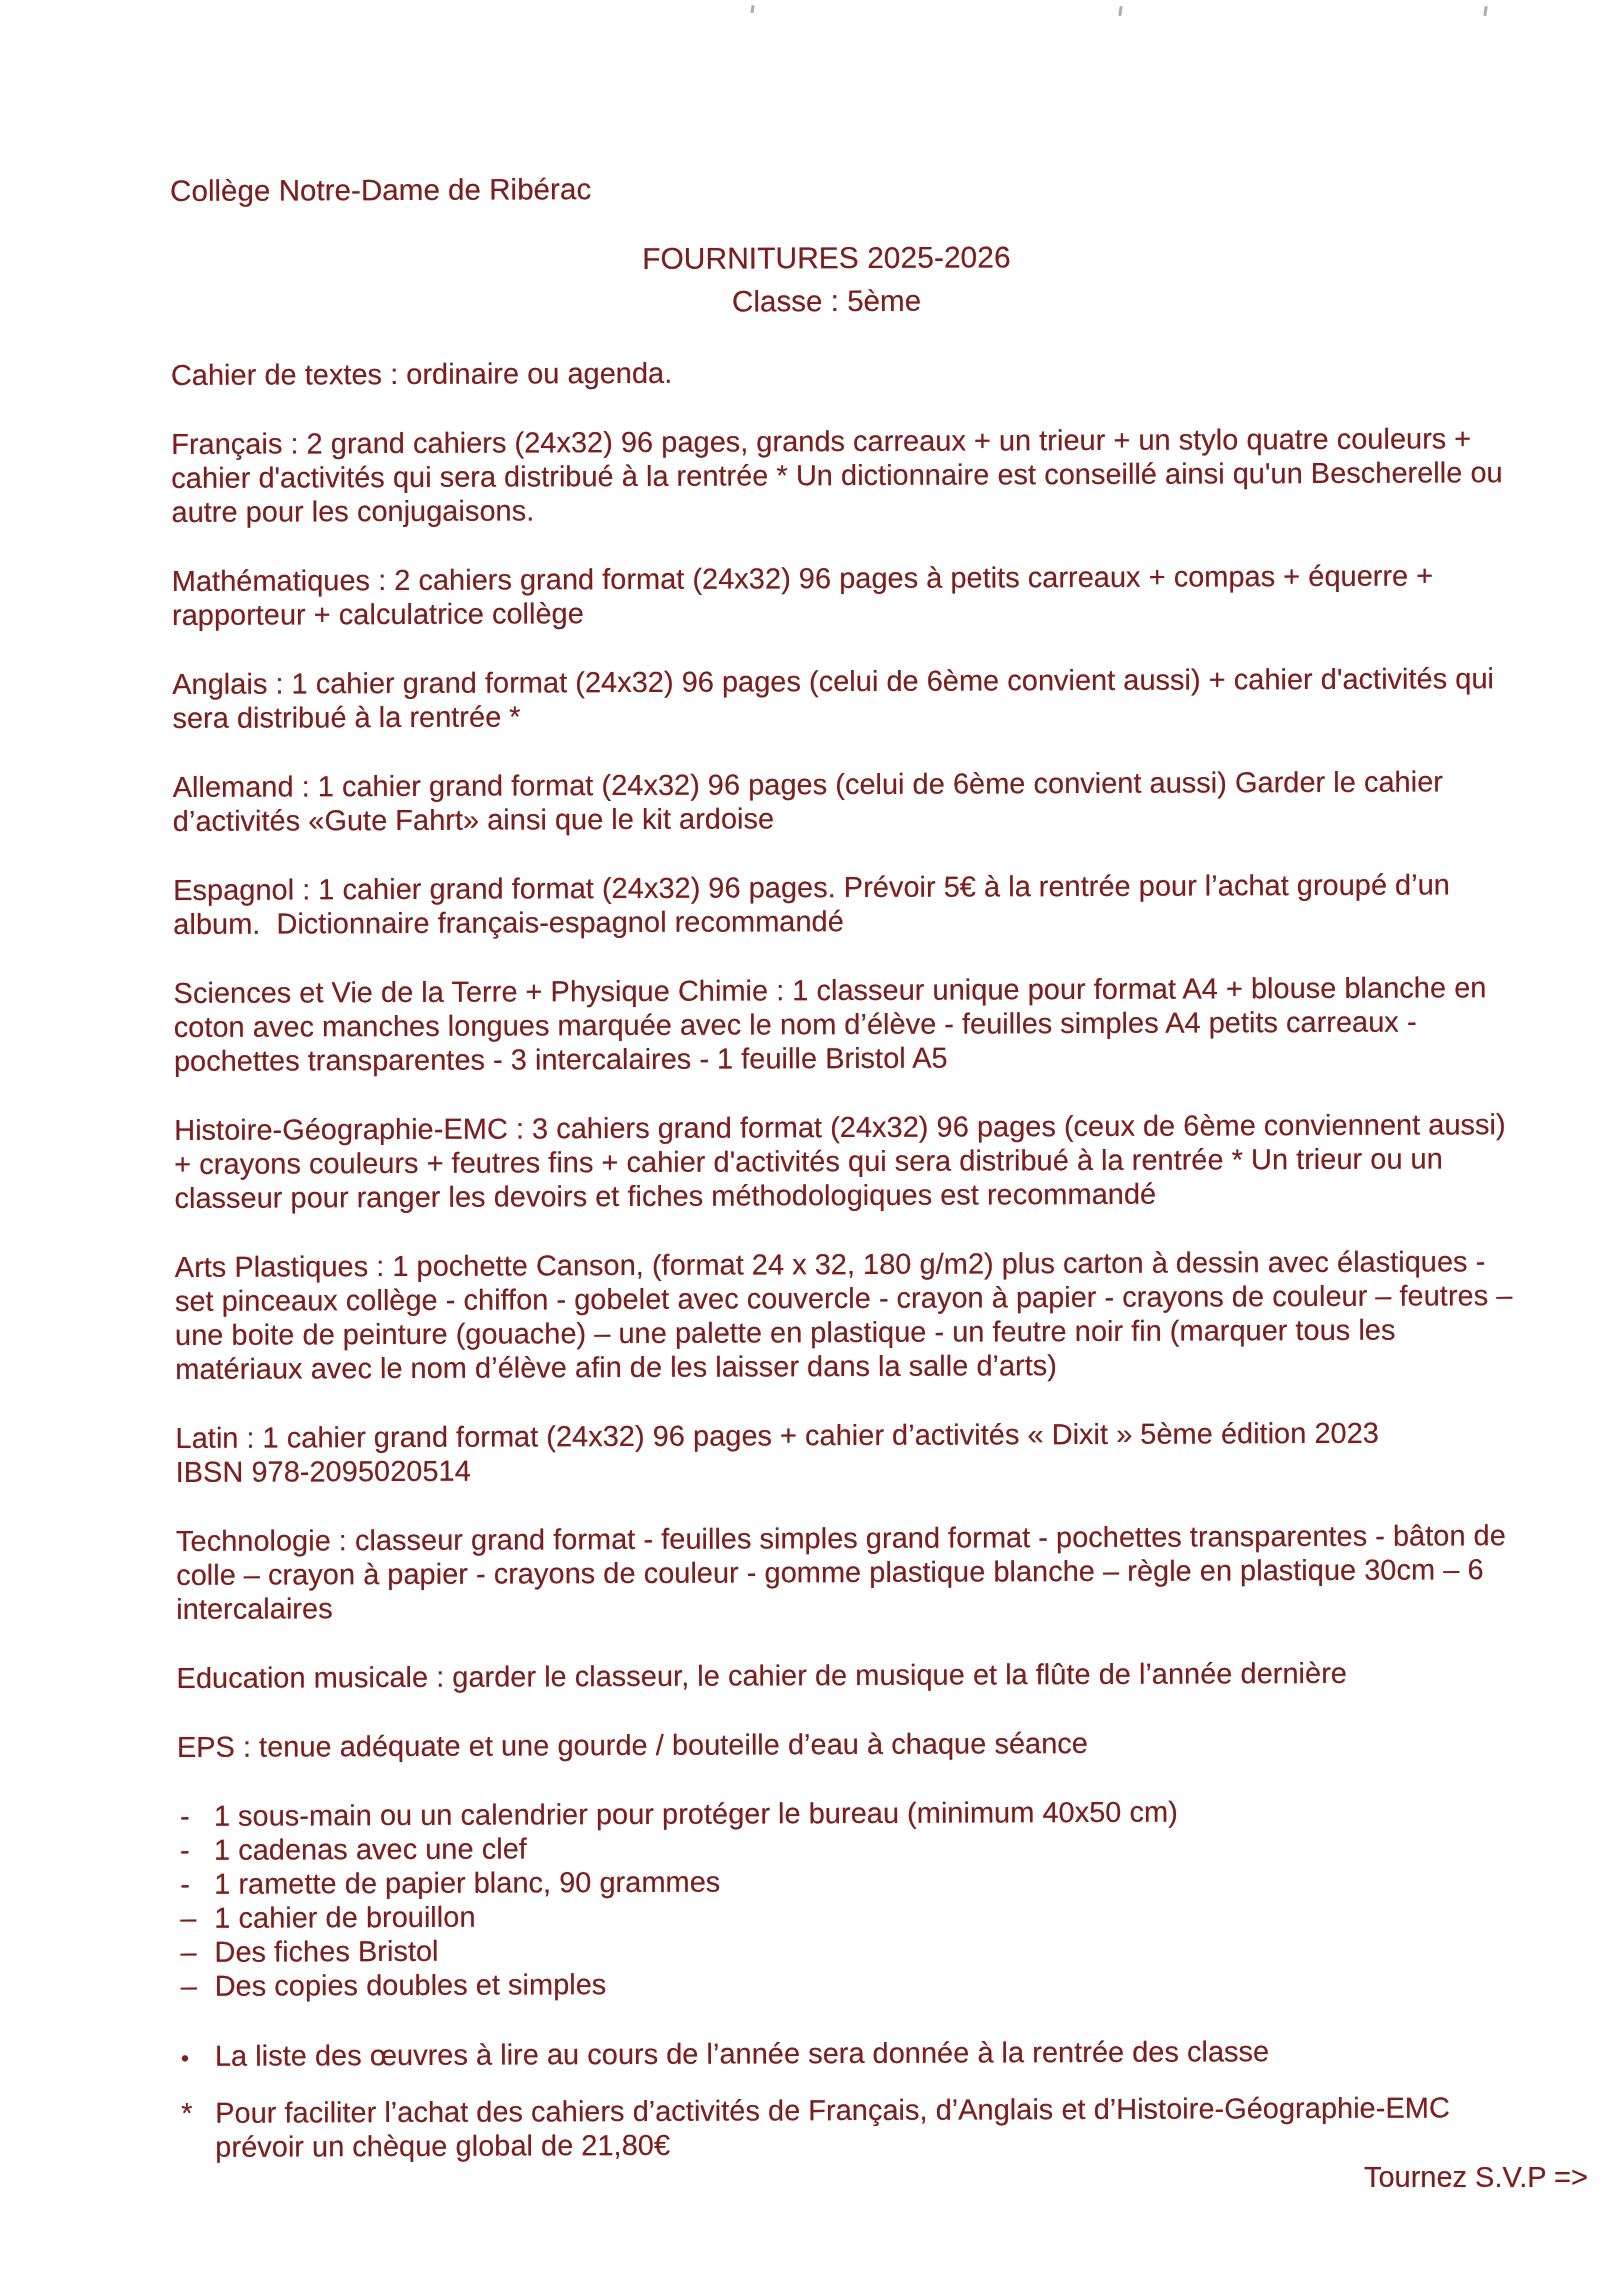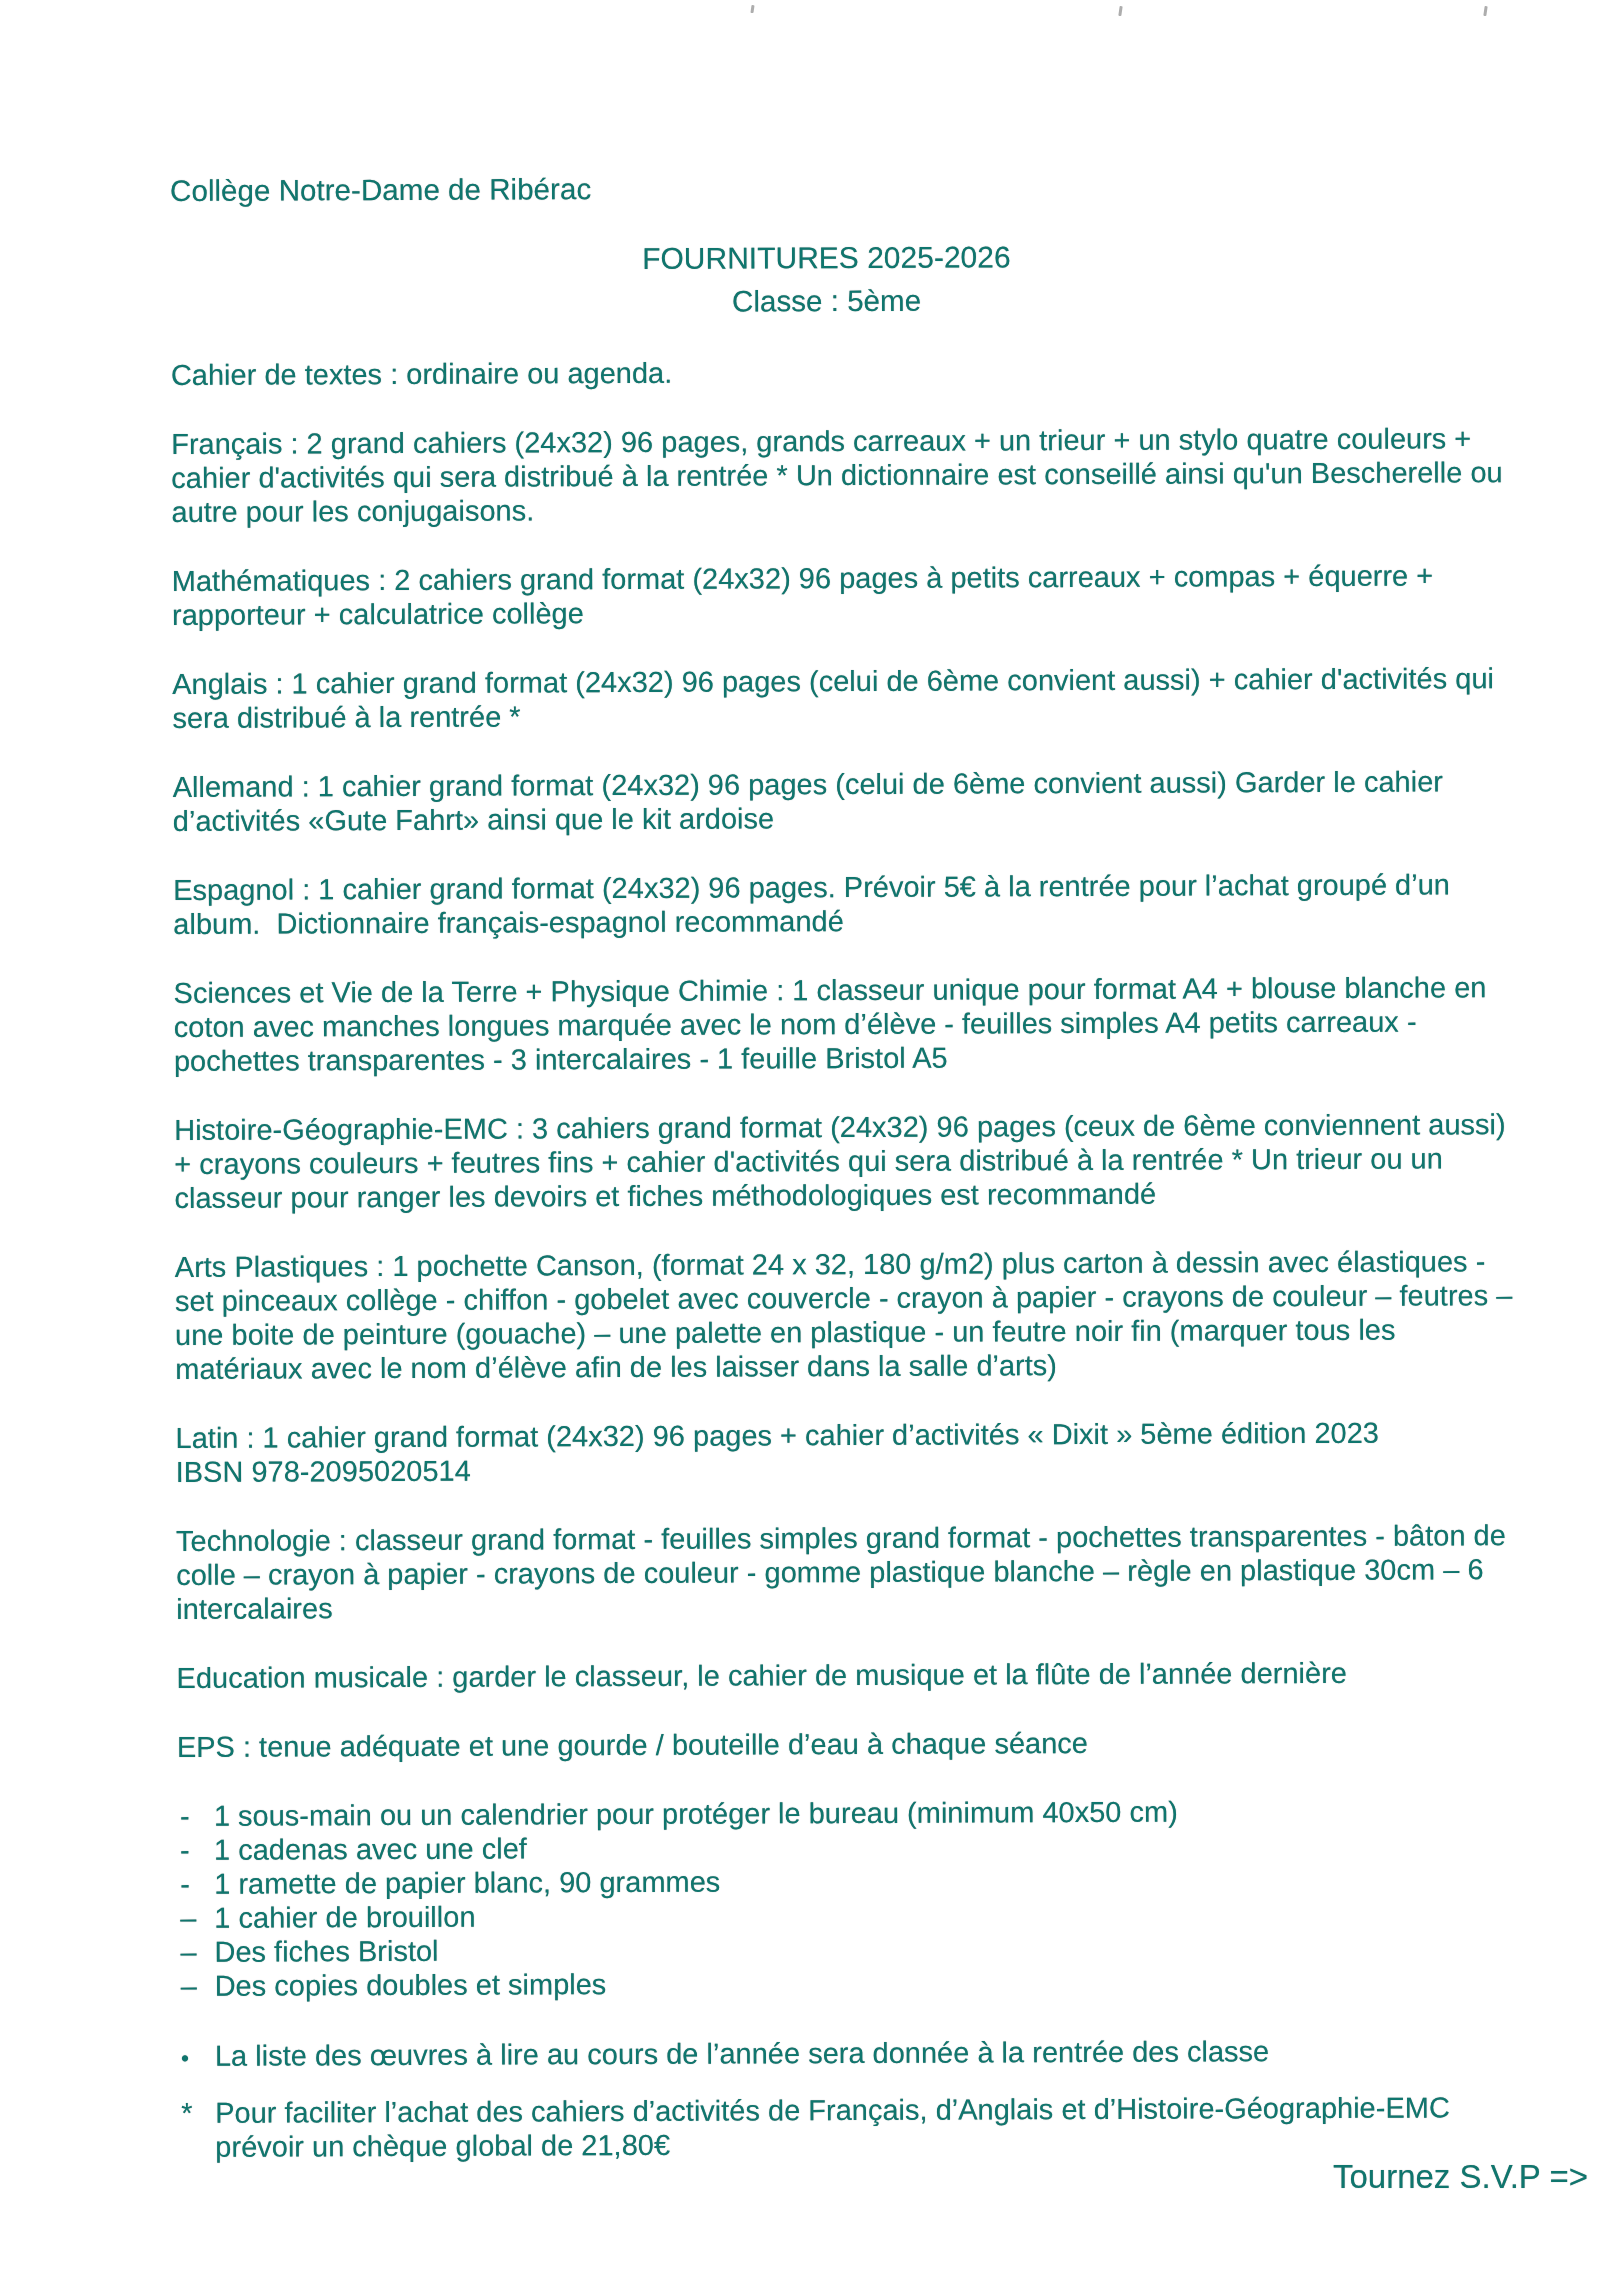--- a/index.html
+++ b/index.html
@@ -7,21 +7,21 @@
     padding: 0;
     background: #ffffff;
   }
   .page {
     position: relative;
     width: 1621px;
     height: 2293px;
     background: #ffffff;
     overflow: hidden;
     font-family: "Liberation Sans", sans-serif;
-    color: #0f766e;
+    color: #7f1d1d;
   }
   
   .speck {
     position: absolute;
     width: 2.7px;
     height: 8px;
     background: #6a6a6a;
     opacity: 0.55;
     border-radius: 0.9px;
     transform: rotate(8deg);
@@ -95,21 +95,21 @@
   .note .marker { width: 34px; }
   .note-bullet-marker { font-size: 23px; padding-top: 1.8px; }
   .ntext {
     flex: 1;
     white-space: pre-wrap;
   }
   .footer {
     position: absolute;
     top: 2160px;
     right: 33px;
-    font-size: 33px;
+    font-size: 29px;
     line-height: 34px;
     text-shadow: 0 0 0.9px rgba(25,25,25,0.45);
     white-space: pre-wrap;
   }
 </style>
 </head>
 <body>
 
 <div class="page">
 

